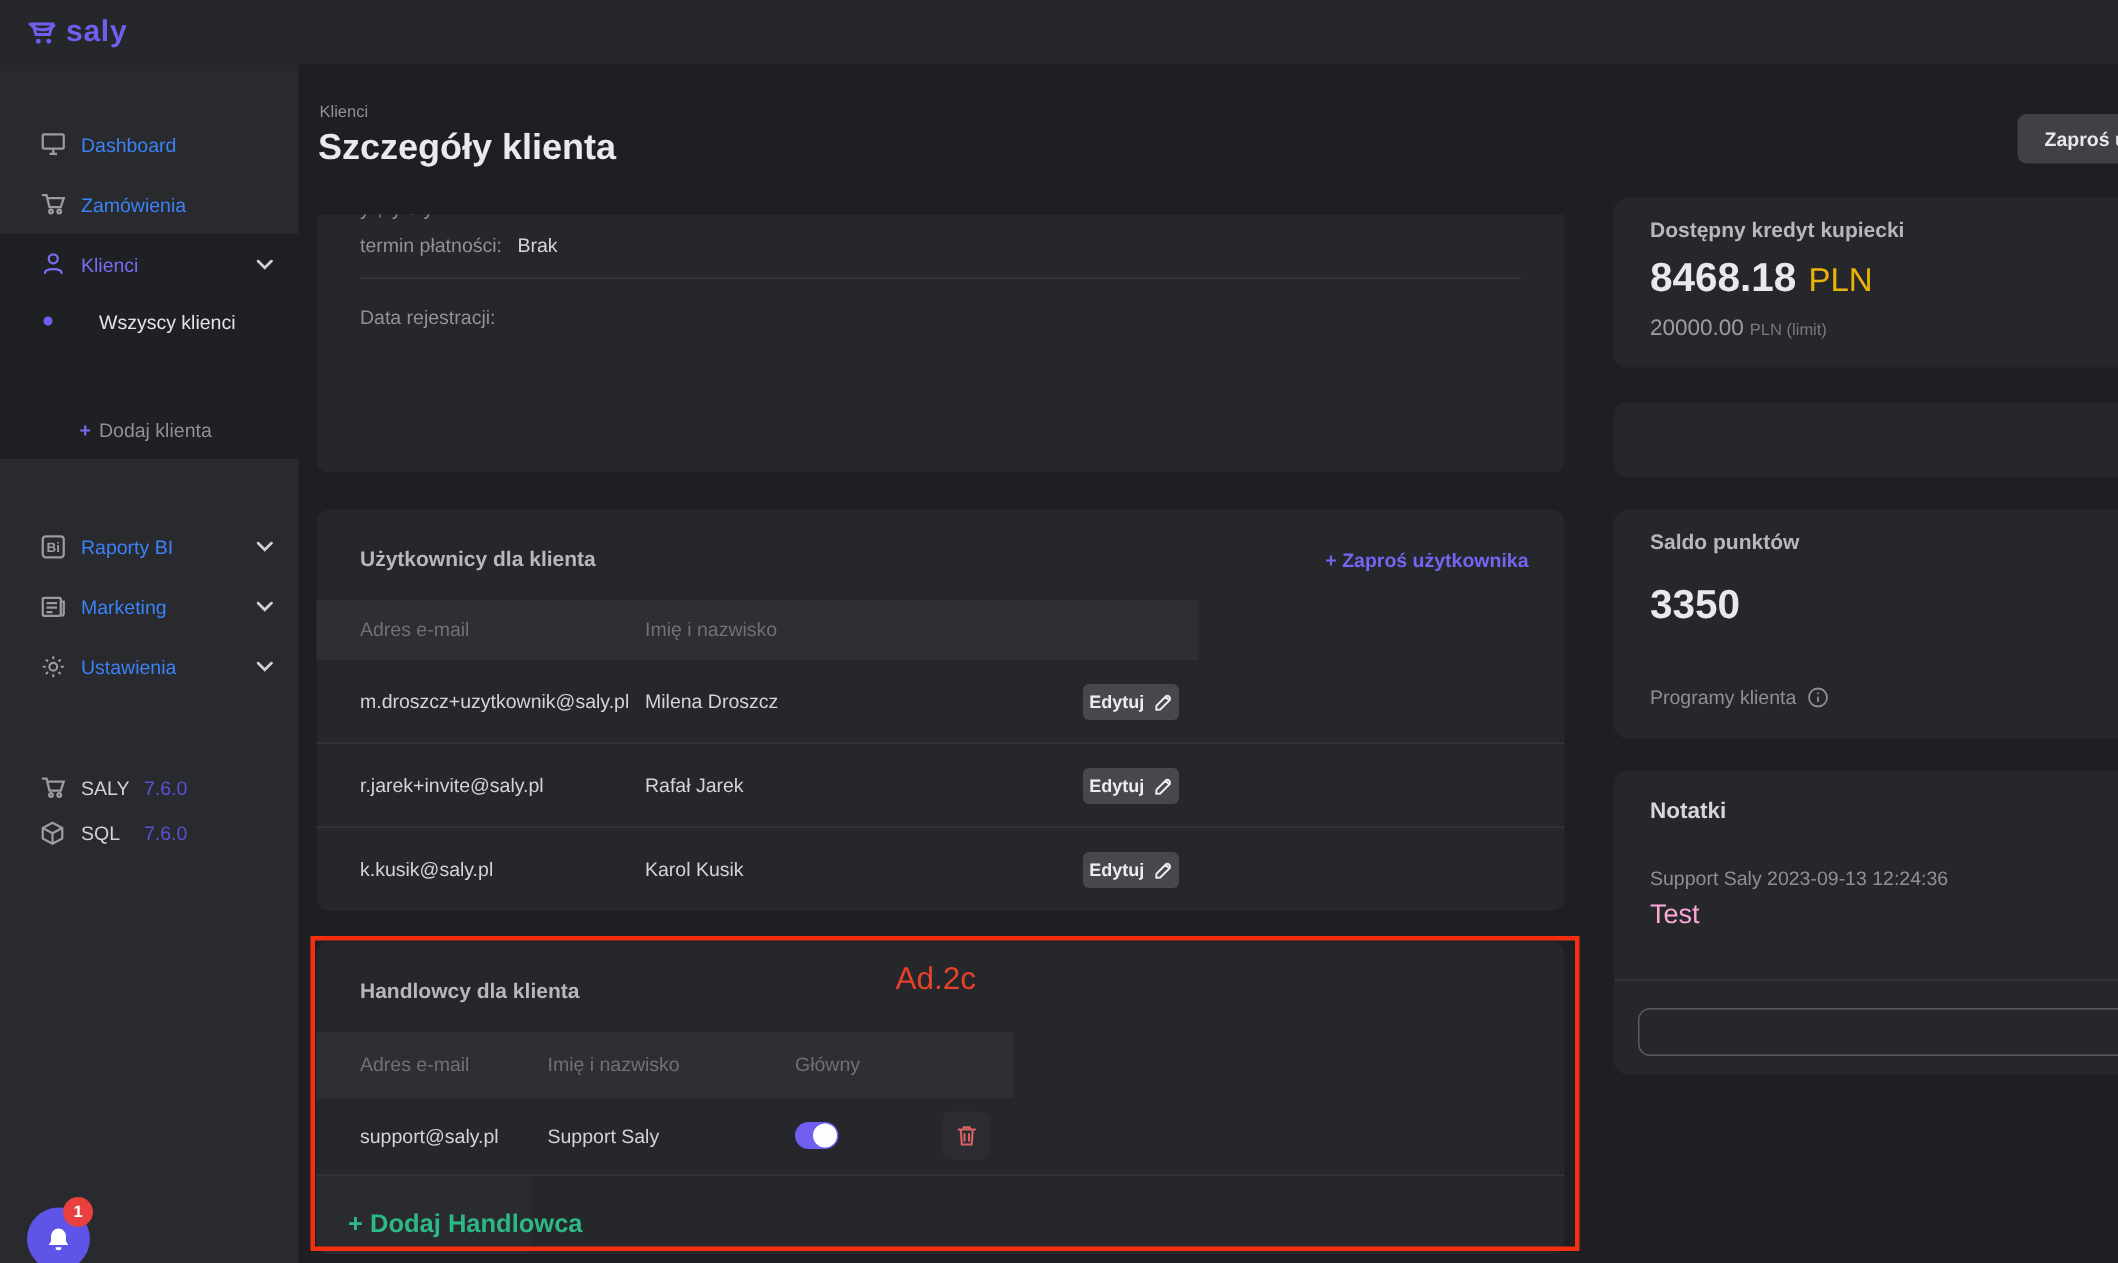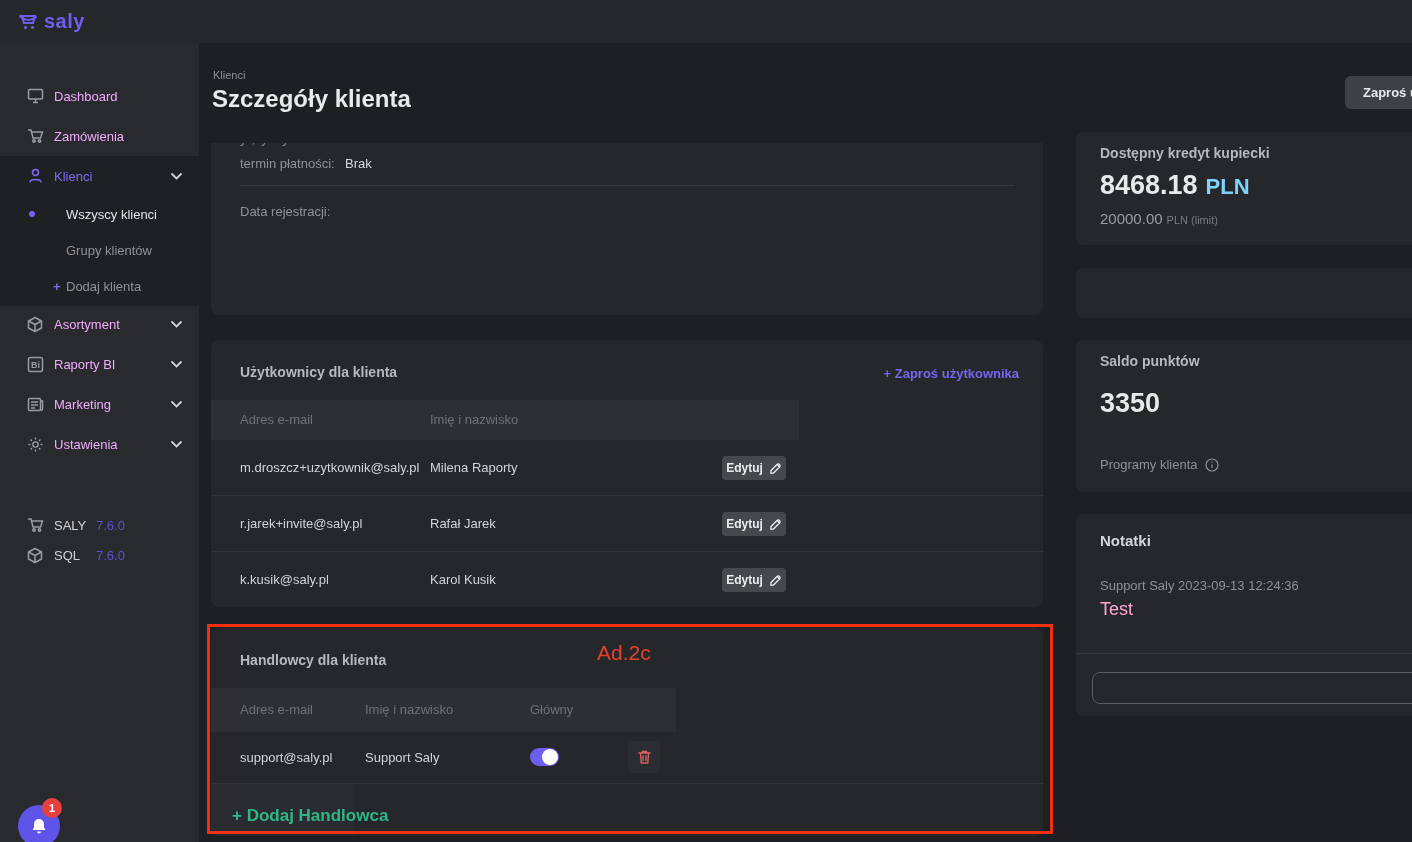--- a/index.html
+++ b/index.html
@@ -10,21 +10,21 @@
   
   .topbar { position:absolute; left:0; top:0; width:1412px; height:43px; background:#26272b; }
   .logo { position:absolute; left:18px; top:0; height:43px; display:flex; align-items:center; gap:4px; }
   .logo-text { color:#6f5ff0; font-size:20px; font-weight:bold; letter-spacing:0.5px; }
 
   
   .sidebar { position:absolute; left:0; top:43px; width:199px; height:799px; background:#292a2e; }
   .nav-active-section { position:absolute; left:0; top:113px; width:199px; height:150px; background:#1f2024; }
   .nav-item { position:absolute; left:0; width:199px; height:40px; display:flex; align-items:center; cursor:pointer; }
   .nav-icon { position:absolute; left:26px; width:18px; height:18px; display:flex; align-items:center; justify-content:center; }
-  .nav-label { position:absolute; left:54px; font-size:13px; color:#f0abfc; }
+  .nav-label { position:absolute; left:54px; font-size:13px; color:#3b82f6; }
   .nav-chevron { position:absolute; left:171px; width:12px; height:12px; display:flex; align-items:center; }
   .nav-item.active .nav-label { color:#7a6cf2; }
   .sub-item { position:absolute; left:0; width:199px; height:36px; display:flex; align-items:center; cursor:pointer; }
   .sub-label { position:absolute; left:66px; font-size:13px; color:#8f9196; }
   .sub-item.active .sub-label { color:#e3e4e7; }
   .sub-dot { position:absolute; left:29px; width:6px; height:6px; border-radius:50%; background:#6f5ff0; }
   .sub-plus { position:absolute; left:53px; font-size:13px; color:#7a6cf2; font-weight:bold; }
   .foot-item { position:absolute; left:0; width:199px; height:30px; display:flex; align-items:center; }
   .foot-label { position:absolute; left:54px; font-size:13px; color:#d2d4d8; }
   .foot-version { position:absolute; left:96px; font-size:13px; color:#5b50d6; }
@@ -87,21 +87,21 @@
 
   
   .anno-border { position:absolute; left:207px; top:624px; width:846px; height:210px;
                  border:3px solid #f2300f; pointer-events:none; z-index:50; }
   .anno-text { position:absolute; left:597px; top:641px; font-size:21px; color:#e6412b; z-index:51; pointer-events:none; }
 
   
   .card-credit { left:1076px; top:132px; width:360px; height:113px; }
   .rc-title { position:absolute; left:24px; top:13px; font-size:14px; font-weight:600; color:#b6b8bd; }
   .big-amount { position:absolute; left:24px; top:38px; font-size:27px; font-weight:bold; color:#e8e9eb; }
-  .big-cur { font-size:22px; font-weight:bold; color:#7dd3fc; margin-left:8px; }
+  .big-cur { font-size:22px; font-weight:normal; color:#eab308; margin-left:8px; }
   .limit-line { position:absolute; left:24px; top:78px; font-size:15px; color:#9b9da2; }
   .limit-suffix { font-size:11px; color:#797b80; margin-left:4px; }
   .card-empty { left:1076px; top:268px; width:360px; height:50px; }
   .card-points { left:1076px; top:340px; width:360px; height:152px; }
   .points-value { position:absolute; left:24px; top:48px; font-size:27px; font-weight:bold; color:#e8e9eb; }
   .programs-line { position:absolute; left:24px; top:117px; font-size:13px; color:#8e9095;
                    display:flex; align-items:center; gap:7px; cursor:pointer; }
   .card-notes { left:1076px; top:514px; width:360px; height:202px; }
   .notes-title { position:absolute; left:24px; top:18px; font-size:15px; font-weight:600; color:#d4d6d9; }
   .note-meta { position:absolute; left:24px; top:64px; font-size:13px; color:#8e9095; }
@@ -167,42 +167,25 @@
         <svg width="11" height="7" viewBox="0 0 11 7" stroke="#cfd1d5" fill="none" stroke-width="1.8" stroke-linecap="round">
             <path d="M1 1 L5.5 5.5 L10 1"></path>
           </svg>
       </span>
     </div>
 
     <div class="sub-item active" style="top:153px;">
       <span class="sub-dot"></span>
       <span class="sub-label">Wszyscy klienci</span>
     </div>
-    <div class="sub-item" style="top:189px;">
-      <span class="sub-label">Grupy klientów</span>
-    </div>
     <div class="sub-item" style="top:225px;">
       <span class="sub-plus">+</span>
       <span class="sub-label">Dodaj klienta</span>
     </div>
 
-    <div class="nav-item" style="top:261px;">
-      <span class="nav-icon">
-        <svg width="16" height="17" viewBox="0 0 16 17" stroke="#9a9ca1" fill="none" stroke-width="1.5" stroke-linejoin="round">
-          <path d="M8 1.5 L14.5 5 V12 L8 15.5 L1.5 12 V5 Z"></path>
-            <path d="M1.5 5 L8 8.5 L14.5 5 M8 8.5 V15.5"></path>
-        </svg>
-      </span>
-      <span class="nav-label">Asortyment</span>
-      <span class="nav-chevron">
-        <svg width="11" height="7" viewBox="0 0 11 7" stroke="#cfd1d5" fill="none" stroke-width="1.8" stroke-linecap="round">
-            <path d="M1 1 L5.5 5.5 L10 1"></path>
-          </svg>
-      </span>
-    </div>
 
     <div class="nav-item" style="top:301px;">
       <span class="nav-icon">
         <svg width="17" height="17" viewBox="0 0 17 17">
           <rect x="1.5" y="1.5" width="14" height="14" rx="2" stroke="#9a9ca1" fill="none" stroke-width="1.5"></rect>
           <text x="4" y="12" font-size="9" font-weight="bold" fill="#9a9ca1" font-family="Liberation Sans, sans-serif">Bi</text>
         </svg>
       </span>
       <span class="nav-label">Raporty BI</span>
       <span class="nav-chevron">
@@ -292,21 +275,21 @@
   <div class="card card-users">
     <span class="card-title">Użytkownicy dla klienta</span>
     <span class="invite-link">+ Zaproś użytkownika</span>
     <div class="thead thead-users">
       <span class="th" style="left:29px;">Adres e-mail</span>
       <span class="th" style="left:219px;">Imię i nazwisko</span>
     </div>
 
     <div class="trow" style="top:100px;">
       <span class="td-email">m.droszcz+uzytkownik@saly.pl</span>
-      <span class="td-name">Milena Raporty</span>
+      <span class="td-name">Milena Droszcz</span>
       <button class="edit-btn">
         <span>Edytuj</span>
         <span>
           <svg width="13" height="13" viewBox="0 0 13 13" stroke="#eceded" fill="none" stroke-width="1.3" stroke-linejoin="round">
             <path d="M8 2.5 L10.5 5 L4.5 11 L1.8 11.2 L2 8.5 Z"></path>
               <path d="M8 2.5 a1.7 1.7 0 0 1 2.5 2.5"></path>
           </svg>
         </span>
       </button>
     </div>

